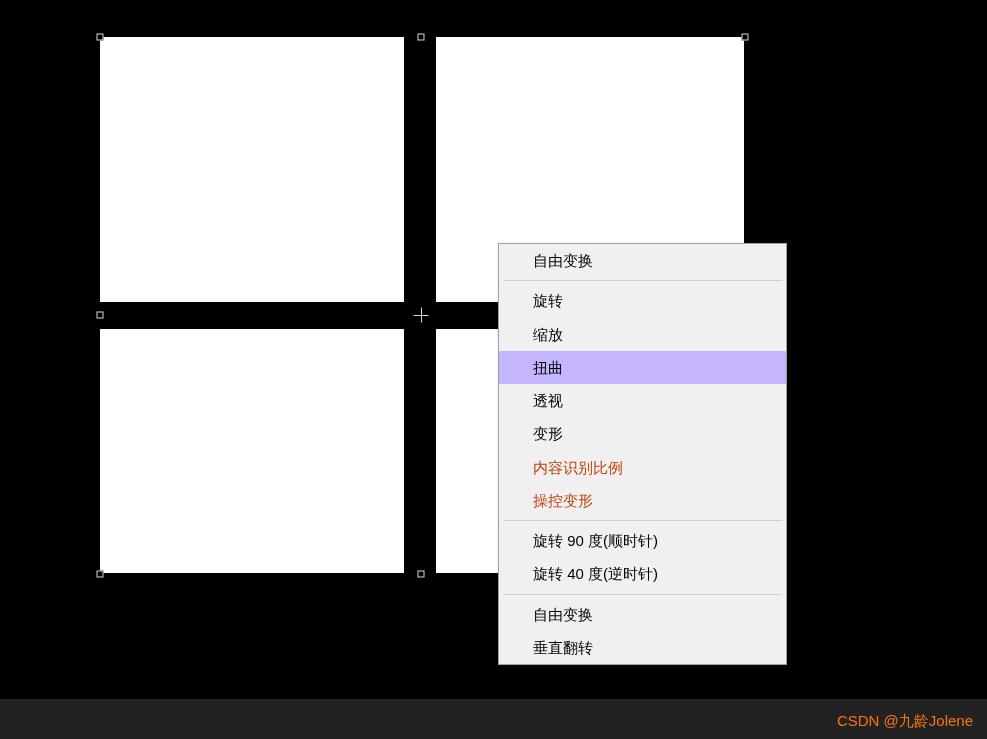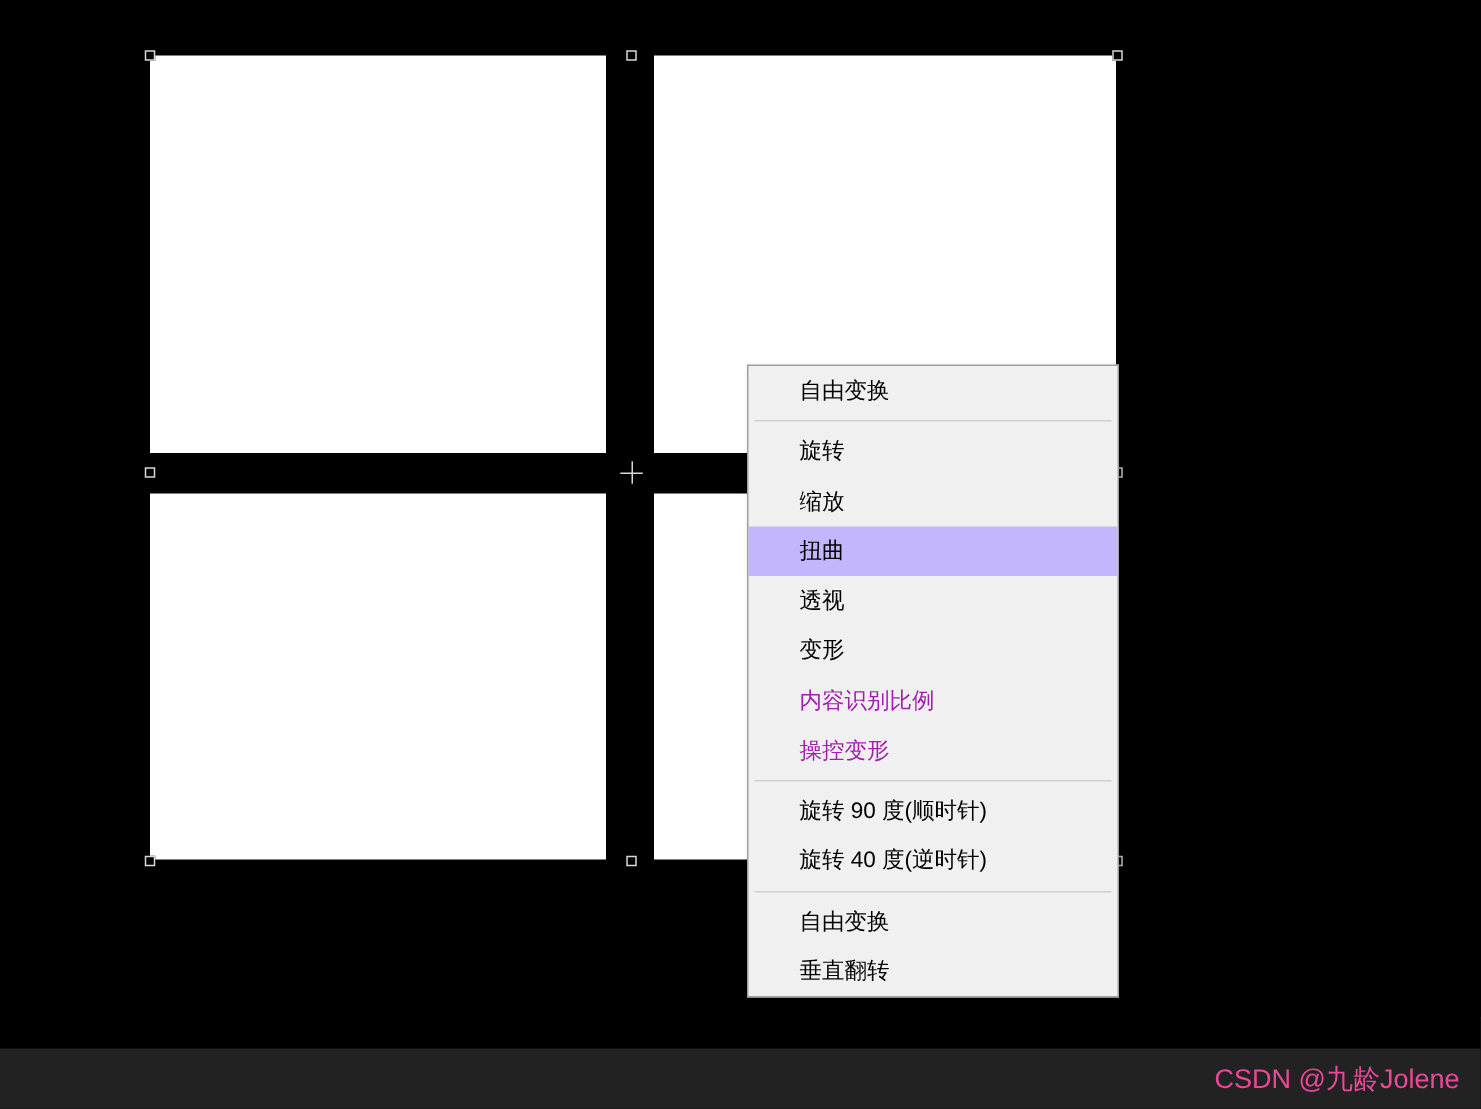--- a/index.html
+++ b/index.html
@@ -84,57 +84,57 @@
       top: 50%;
       left: 0;
       height: 1px;
       width: 100%;
       transform: translateY(-50%);
     }
     .context-menu {
       position: absolute;
       left: 498px;
       top: 243px;
-      width: 248px;
+      width: 289px;
       background: #f0f0f0;
       border: 1px solid #a0a0a0;
       box-shadow: 2px 2px 4px rgba(0,0,0,0.3);
     }
     .menu-item {
       padding: 5px 18px 5px 34px;
       font-size: 15px;
       color: #000;
       cursor: default;
       line-height: 1.55;
     }
     .menu-item.highlighted {
       background: #c4b5fd;
     }
     .menu-item.disabled {
-      color: #a21caf;
+      color: #c2410c;
     }
     .menu-separator {
       height: 1px;
       background: #d0d0d0;
       margin: 3px 4px;
     }
     .bottom-bar {
       position: absolute;
       left: 0;
       bottom: 0;
       width: 987px;
       height: 40px;
       background: #222222;
     }
     .watermark {
       position: absolute;
       right: 14px;
       bottom: 8px;
-      color: #ec4899;
-      font-size: 18px;
+      color: #f97316;
+      font-size: 15px;
       font-family: "Microsoft YaHei", sans-serif;
     }
   </style>
 </head>
 <body>
 
 <div class="canvas-area">
   <div class="slice slice-tl"></div>
   <div class="slice slice-tr"></div>
   <div class="slice slice-bl"></div>

